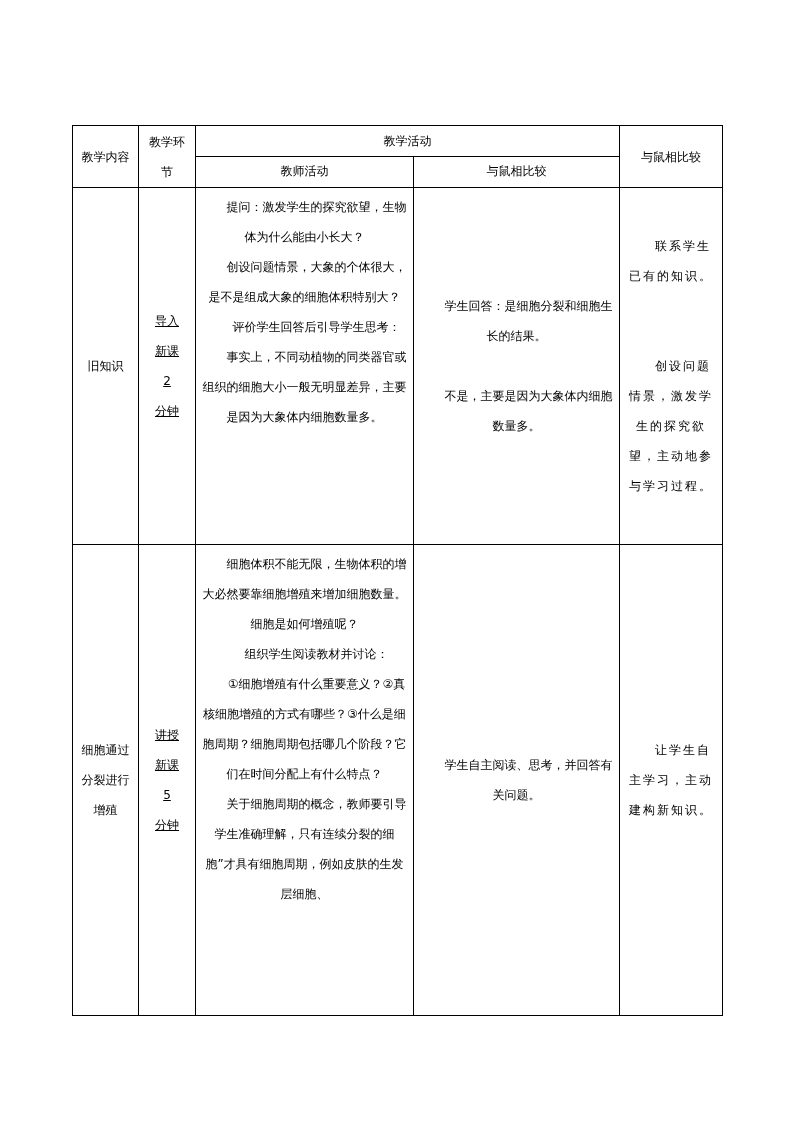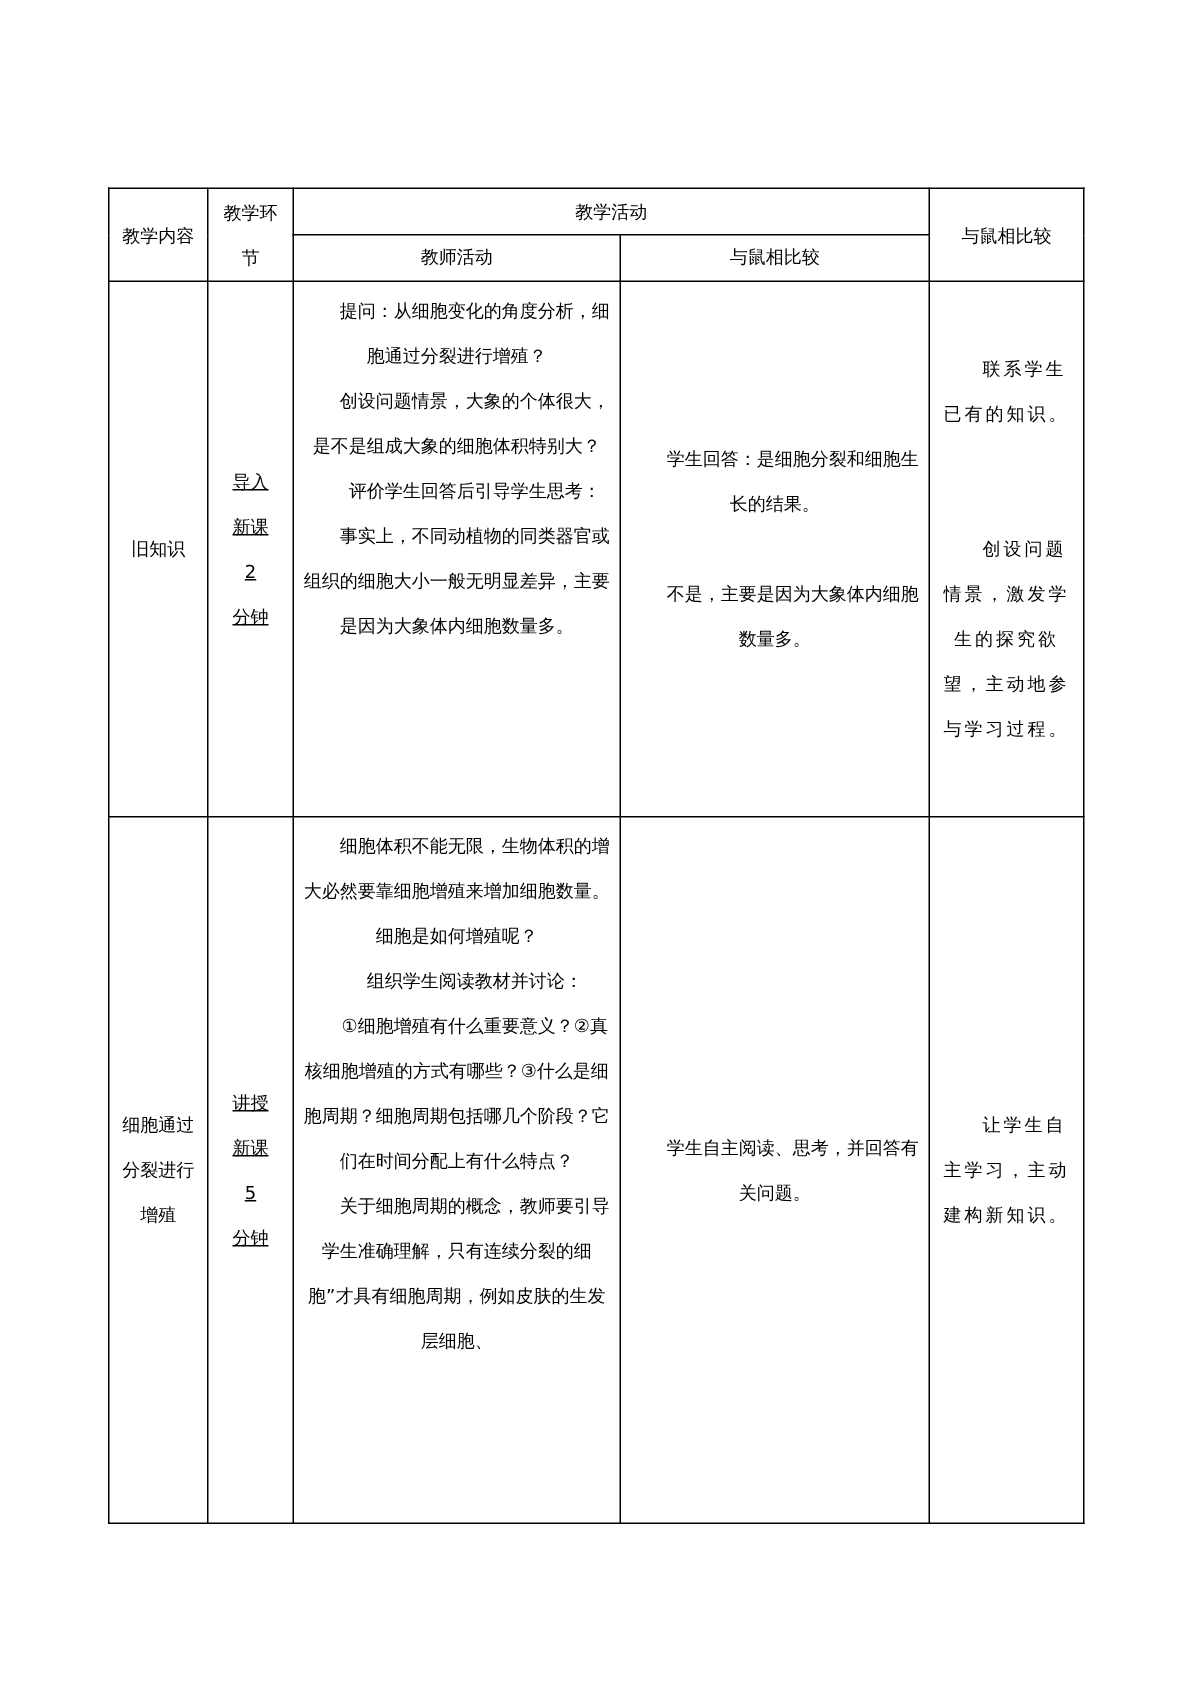--- a/index.html
+++ b/index.html
@@ -45,21 +45,21 @@
 
   <tr class="row1">
     <td>旧知识</td>
     <td class="stage-lines">
       <span>导入</span>
       <span>新课</span>
       <span>2</span>
       <span>分钟</span>
     </td>
     <td class="top">
-      <p class="para">提问：从细胞变化的角度分析，细胞通过分裂进行增殖？</p>
+      <p class="para">提问：激发学生的探究欲望，生物体为什么能由小长大？</p>
       <p class="para">创设问题情景，大象的个体很大，是不是组成大象的细胞体积特别大？</p>
       <p class="para">评价学生回答后引导学生思考：</p>
       <p class="para">事实上，不同动植物的同类器官或组织的细胞大小一般无明显差异，主要是因为大象体内细胞数量多。</p>
     </td>
     <td>
       <p class="para">学生回答：是细胞分裂和细胞生长的结果。</p>
       <div class="gap"></div>
       <p class="para">不是，主要是因为大象体内细胞数量多。</p>
     </td>
     <td class="c-intent">

